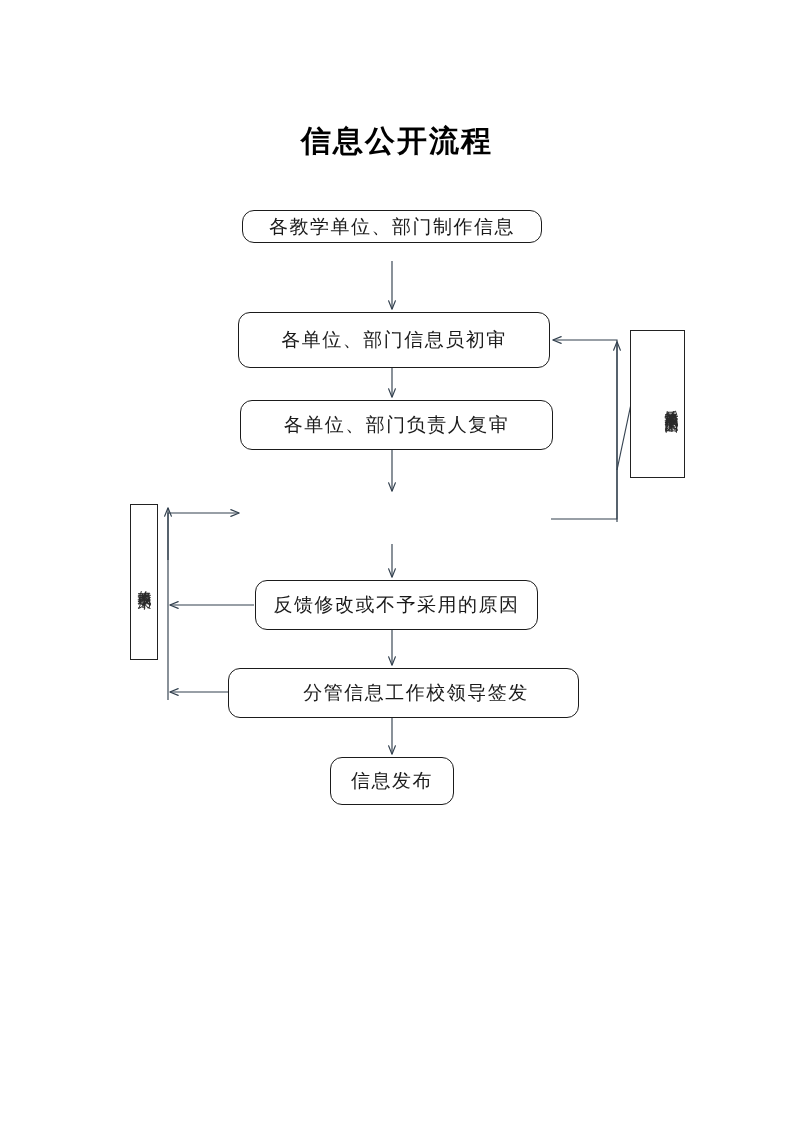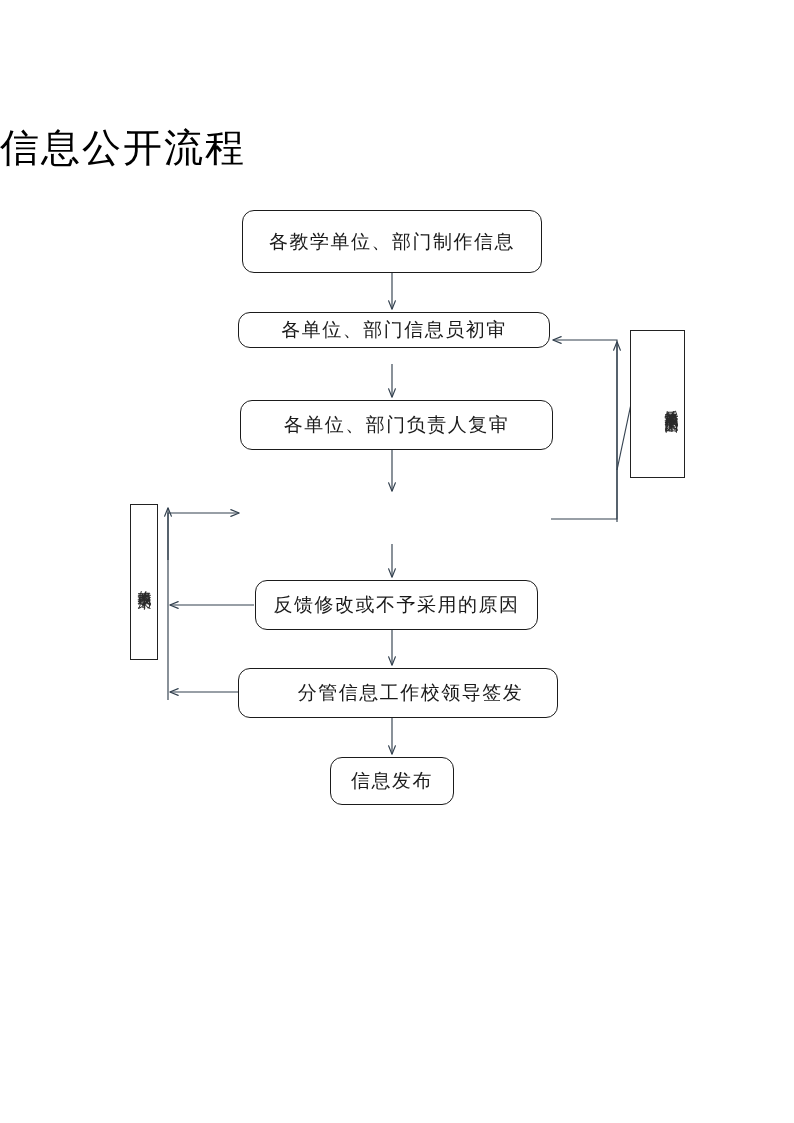--- a/index.html
+++ b/index.html
@@ -20,24 +20,24 @@
     left: 0;
     top: 0;
     width: 794px;
     height: 1123px;
   }
   .page-title {
     position: absolute;
     left: 0;
     top: 121px;
     width: 794px;
-    text-align: left;
+    text-align: center;
     font-family: "DejaVu Serif", "Liberation Serif", serif;
-    font-weight: normal;
-    font-size: 39px;
+    font-weight: bold;
+    font-size: 30px;
     letter-spacing: 2px;
     color: #000000;
     white-space: nowrap;
   }
   .node {
     position: absolute;
     box-sizing: border-box;
     border: 1.2px solid #1b1b1b;
     border-radius: 12px;
     background: #ffffff;
@@ -108,38 +108,38 @@
 
       <path d="M168,700 L168,513 L239,513" marker-end="url(#arrowOpen)"></path>
       <path d="M168,560 L168,508" marker-end="url(#arrowOpen)"></path>
 
       <line x1="254" y1="605" x2="170" y2="605" marker-end="url(#arrowOpen)"></line>
 
       <line x1="244" y1="692" x2="170" y2="692" marker-end="url(#arrowOpen)"></line>
     </g>
   </svg>
 
-  <div class="node" style="left:242px; top:210px; width:300px; height:63px;">
+  <div class="node" style="left:242px; top:210px; width:300px; height:33px;">
     <span>各教学单位、部门制作信息</span>
   </div>
 
-  <div class="node" style="left:238px; top:312px; width:312px; height:36px;">
+  <div class="node" style="left:238px; top:312px; width:312px; height:56px;">
     <span>各单位、部门信息员初审</span>
   </div>
 
   <div class="node" style="left:240px; top:400px; width:313px; height:50px;align-items:center;">
     <span>各单位、部门负责人复审</span>
   </div>
 
 
   <div class="node" style="left:255px; top:580px; width:283px; height:50px;">
     <span>反馈修改或不予采用的原因</span>
   </div>
 
-  <div class="node" style="left:238px; top:668px; width:320px; height:50px;padding-left:25px;">
+  <div class="node" style="left:228px; top:668px; width:351px; height:50px;padding-left:25px;">
     <span>分管信息工作校领导签发</span>
   </div>
 
   <div class="node" style="left:330px; top:757px; width:124px; height:48px;justify-content:center;">
     <span>信息发布</span>
   </div>
 
   <div class="vnote right-note" style="left:630px; top:330px; width:55px; height:148px;">
     <span>反馈修改或不予采用的原因</span>
   </div>

